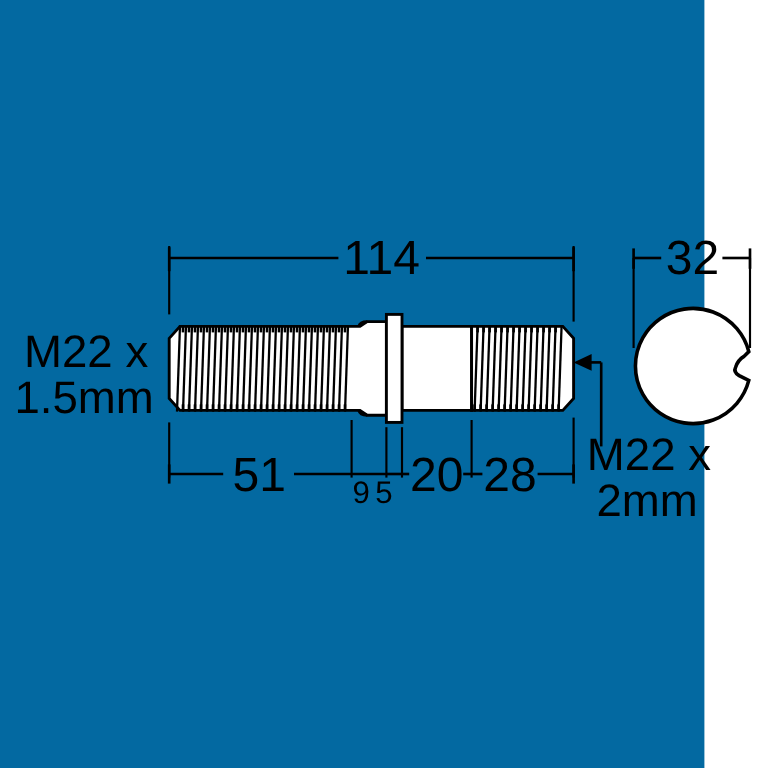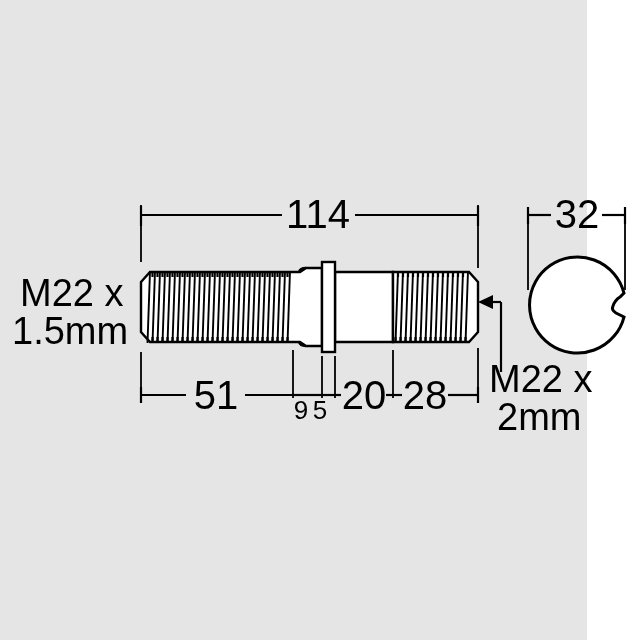--- a/index.html
+++ b/index.html
@@ -12,21 +12,21 @@
     width: 640px;
     height: 640px;
     overflow: hidden;
     font-family: "Liberation Sans", sans-serif;
     color: #000000;
   }
   #drawing-root {
     position: relative;
     width: 587px;
     height: 640px;
-    background: #e5e5e5;
+    background: #0369a1;
   }
   #drawing-svg {
     position: absolute;
     left: 0;
     top: 0;
     width: 640px;
     height: 640px;
     display: block;
   }
   .dim-text {

